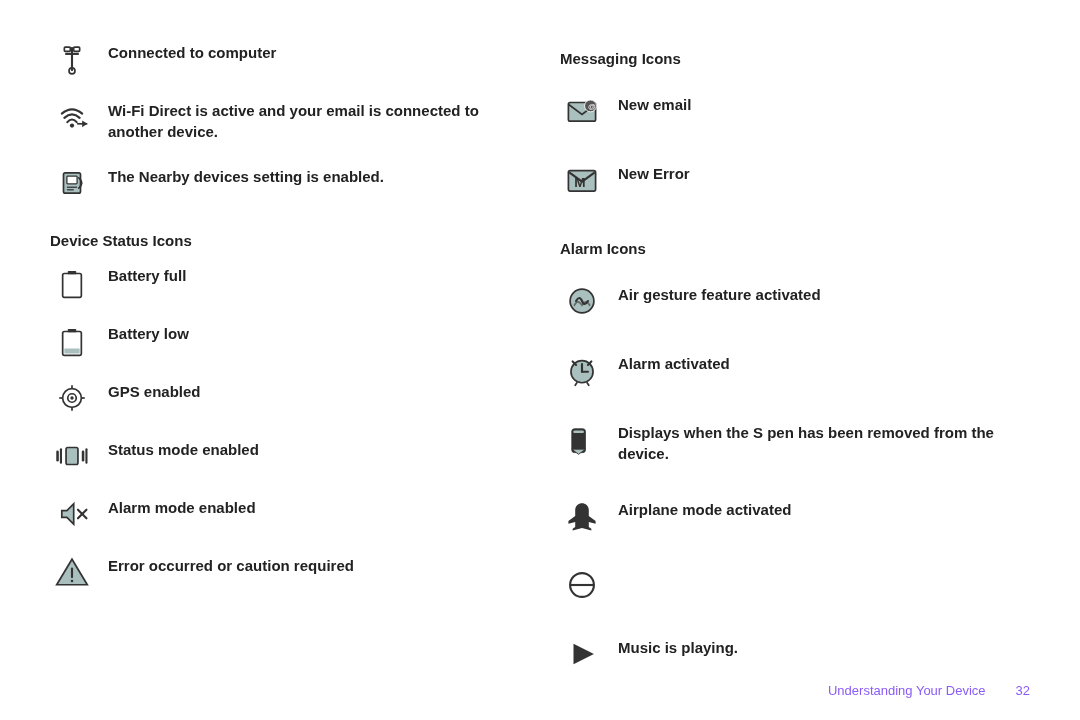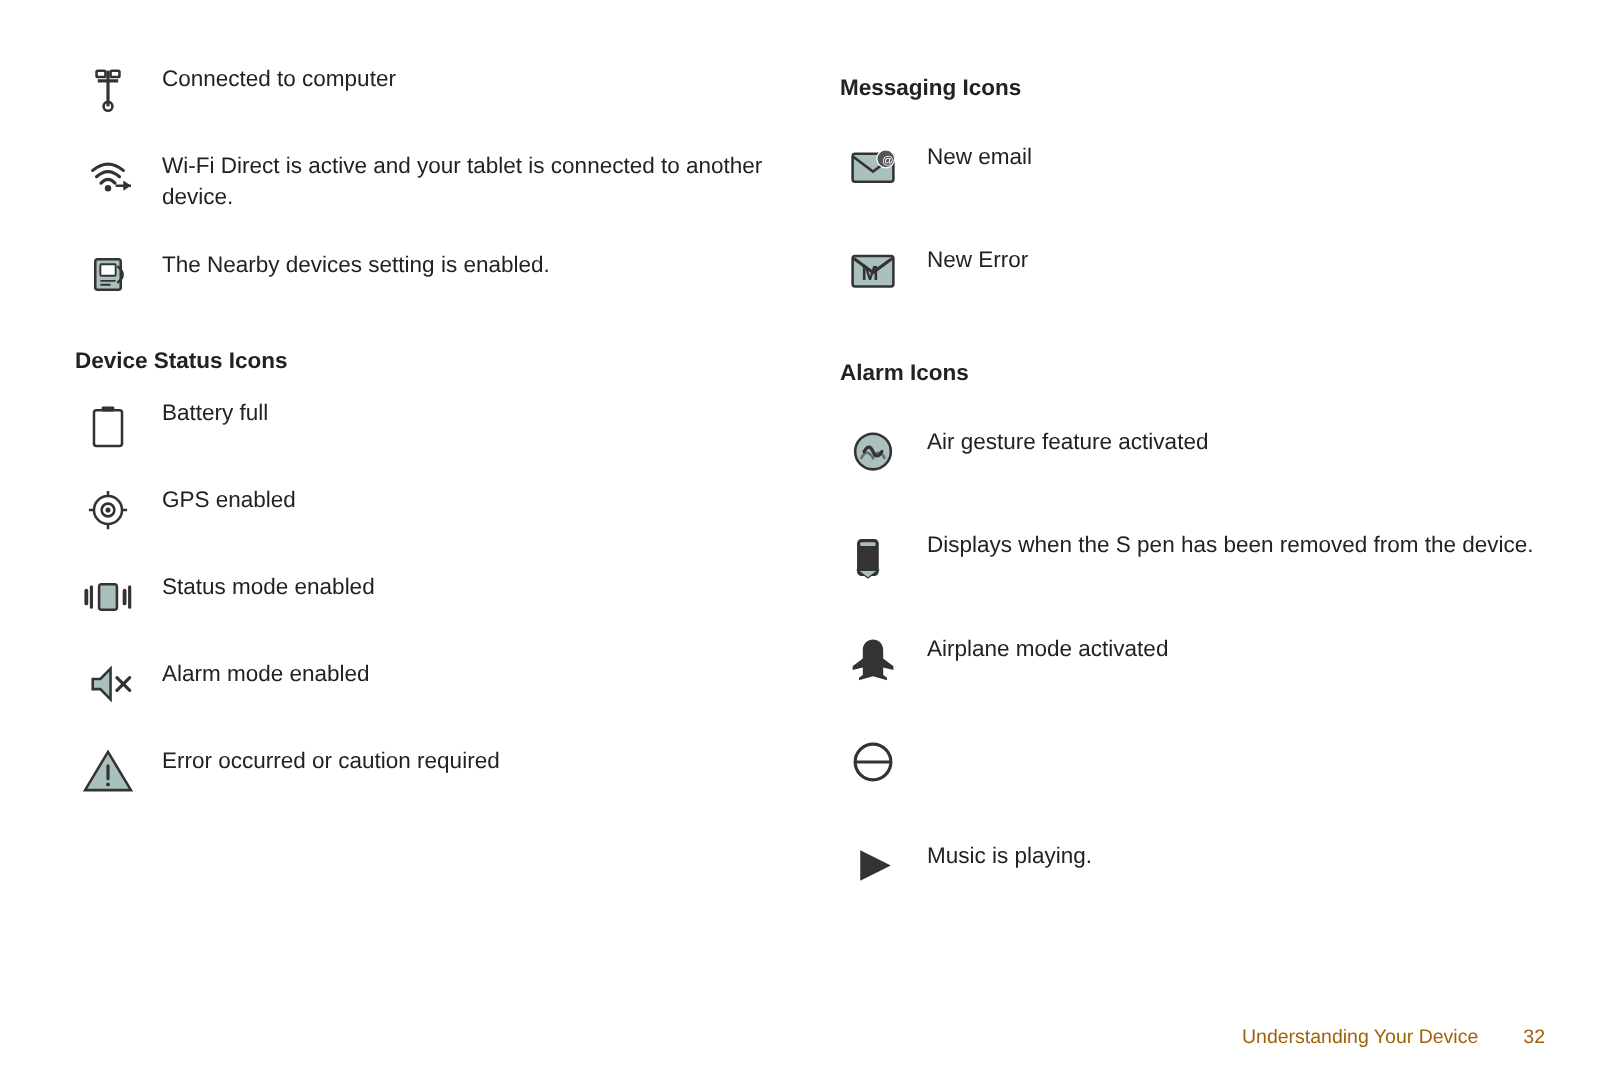--- a/index.html
+++ b/index.html
@@ -52,35 +52,36 @@
       display: flex;
       align-items: flex-start;
       justify-content: center;
       padding-top: 2px;
     }
 
     .text-cell {
       flex: 1;
       line-height: 1.4;
       padding-top: 2px;
+      font-weight: bold;
     }
 
     .section-header {
       font-weight: bold;
       font-size: 15px;
       margin-bottom: 14px;
       margin-top: 10px;
     }
 
     .footer {
       position: absolute;
       bottom: 22px;
       right: 50px;
       font-size: 13px;
-      color: #a16207;
+      color: #8b5cf6;
       display: flex;
       align-items: center;
       gap: 30px;
     }
 
     
     .icon-svg {
       width: 34px;
       height: 34px;
     }
@@ -109,21 +110,21 @@
       <div class="icon-cell">
         <svg class="icon-svg" viewBox="0 0 40 40" fill="none" xmlns="http://www.w3.org/2000/svg">
           <path d="M8 16 Q20 6 32 16" stroke="#333" stroke-width="2.5" fill="none" stroke-linecap="round"></path>
           <path d="M11 21 Q20 13 29 21" stroke="#333" stroke-width="2.5" fill="none" stroke-linecap="round"></path>
           <path d="M14.5 26 Q20 20 25.5 26" stroke="#333" stroke-width="2.5" fill="none" stroke-linecap="round"></path>
           <circle cx="20" cy="30" r="2.5" fill="#333"></circle>
           <path d="M32 24 L38 28 L32 32 Z" fill="#333"></path>
           <line x1="26" y1="28" x2="38" y2="28" stroke="#333" stroke-width="2"></line>
         </svg>
       </div>
-      <div class="text-cell">Wi-Fi Direct is active and your tablet is connected to another device.</div>
+      <div class="text-cell">Wi-Fi Direct is active and your email is connected to another device.</div>
     </div>
 
     <div class="icon-row">
       <div class="icon-cell">
         <svg class="icon-svg" viewBox="0 0 40 40" fill="none" xmlns="http://www.w3.org/2000/svg">
           <rect x="10" y="8" width="20" height="24" rx="2" stroke="#333" stroke-width="2" fill="#aac0be"></rect>
           <rect x="14" y="12" width="12" height="9" rx="1" fill="#fff" stroke="#333" stroke-width="1.5"></rect>
           <line x1="14" y1="25" x2="26" y2="25" stroke="#333" stroke-width="1.5"></line>
           <line x1="14" y1="28" x2="22" y2="28" stroke="#333" stroke-width="1.5"></line>
           <path d="M28 14 Q35 20 28 26" stroke="#333" stroke-width="2" fill="none" stroke-linecap="round"></path>
@@ -138,20 +139,30 @@
       <div class="icon-cell">
         <svg class="icon-svg" viewBox="0 0 40 40" fill="none" xmlns="http://www.w3.org/2000/svg">
           <rect x="9" y="10" width="22" height="28" rx="2" stroke="#333" stroke-width="2" fill="none"></rect>
           <rect x="15" y="7" width="10" height="4" rx="1" fill="#333"></rect>
         </svg>
       </div>
       <div class="text-cell">Battery full</div>
     </div>
 
 
+    <div class="icon-row">
+      <div class="icon-cell">
+        <svg class="icon-svg" viewBox="0 0 40 40" fill="none" xmlns="http://www.w3.org/2000/svg">
+          <rect x="9" y="10" width="22" height="28" rx="2" stroke="#333" stroke-width="2" fill="none"></rect>
+          <rect x="15" y="7" width="10" height="4" rx="1" fill="#333"></rect>
+          <rect x="11" y="30" width="18" height="6" rx="1" fill="#aac0be"></rect>
+        </svg>
+      </div>
+      <div class="text-cell">Battery low</div>
+    </div>
 
     <div class="icon-row">
       <div class="icon-cell">
         <svg class="icon-svg" viewBox="0 0 40 40" fill="none" xmlns="http://www.w3.org/2000/svg">
           <circle cx="20" cy="20" r="11" stroke="#333" stroke-width="2" fill="none"></circle>
           <circle cx="20" cy="20" r="5" stroke="#333" stroke-width="2" fill="none"></circle>
           <circle cx="20" cy="20" r="2" fill="#333"></circle>
           <line x1="20" y1="5" x2="20" y2="9" stroke="#333" stroke-width="2"></line>
           <line x1="20" y1="31" x2="20" y2="35" stroke="#333" stroke-width="2"></line>
           <line x1="5" y1="20" x2="9" y2="20" stroke="#333" stroke-width="2"></line>
@@ -230,20 +241,34 @@
       <div class="icon-cell">
         <svg class="icon-svg" viewBox="0 0 40 40" fill="none" xmlns="http://www.w3.org/2000/svg">
           <circle cx="20" cy="20" r="14" fill="#aac0be" stroke="#333" stroke-width="2"></circle>
           <path d="M13 20 Q17 13 20 20 Q23 27 27 20" stroke="#333" stroke-width="2.5" fill="none" stroke-linecap="round"></path>
           <path d="M11 25 Q15 17 20 25 Q25 17 29 25" stroke="#333" stroke-width="2" fill="none" stroke-linecap="round" opacity="0.6"></path>
         </svg>
       </div>
       <div class="text-cell">Air gesture feature activated</div>
     </div>
 
+    <div class="icon-row">
+      <div class="icon-cell">
+        <svg class="icon-svg" viewBox="0 0 40 40" fill="none" xmlns="http://www.w3.org/2000/svg">
+          <circle cx="20" cy="22" r="13" fill="#aac0be" stroke="#333" stroke-width="2"></circle>
+          <line x1="20" y1="22" x2="20" y2="13" stroke="#333" stroke-width="2.5" stroke-linecap="round"></line>
+          <line x1="20" y1="22" x2="27" y2="22" stroke="#333" stroke-width="2.5" stroke-linecap="round"></line>
+          <line x1="9" y1="10" x2="13" y2="14" stroke="#333" stroke-width="2.5" stroke-linecap="round"></line>
+          <line x1="31" y1="10" x2="27" y2="14" stroke="#333" stroke-width="2.5" stroke-linecap="round"></line>
+          <line x1="14" y1="35" x2="12" y2="38" stroke="#333" stroke-width="2" stroke-linecap="round"></line>
+          <line x1="26" y1="35" x2="28" y2="38" stroke="#333" stroke-width="2" stroke-linecap="round"></line>
+        </svg>
+      </div>
+      <div class="text-cell">Alarm activated</div>
+    </div>
 
     <div class="icon-row">
       <div class="icon-cell">
         <svg class="icon-svg" viewBox="0 0 40 40" fill="none" xmlns="http://www.w3.org/2000/svg">
           <rect x="8" y="8" width="16" height="28" rx="3" fill="#333" stroke="#333" stroke-width="1"></rect>
           <polygon points="8,32 16,38 24,32" fill="#aac0be" stroke="#333" stroke-width="1"></polygon>
           <rect x="10" y="10" width="12" height="3" rx="1" fill="#aac0be"></rect>
         </svg>
       </div>
       <div class="text-cell">Displays when the S pen has been removed from the device.</div>

